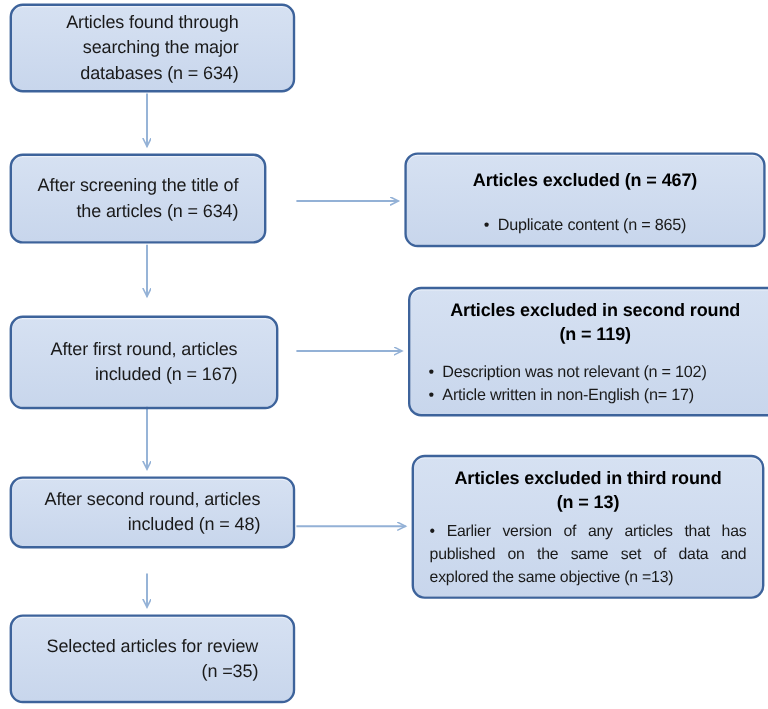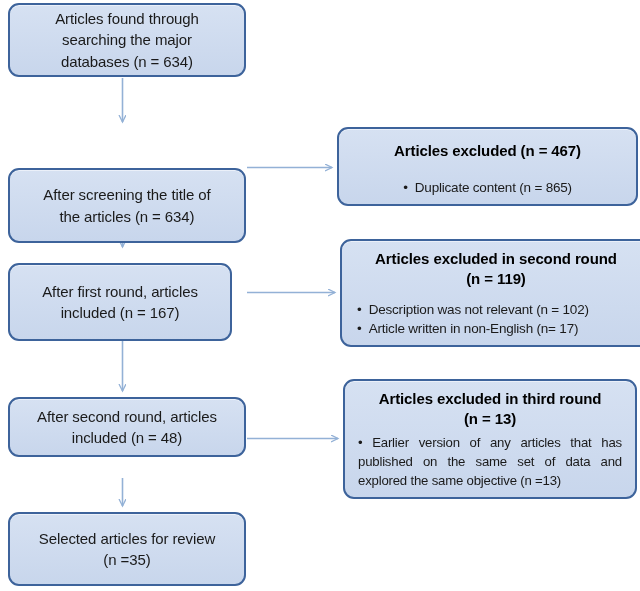--- a/index.html
+++ b/index.html
@@ -16,21 +16,21 @@
     position:absolute;
     box-sizing:border-box;
     background:linear-gradient(#d6e1f2,#c8d6ec);
     border:2.5px solid #3d639b;
     border-radius:11px;
     z-index:2;
     box-shadow:inset 0 1px 0 rgba(255,255,255,.5);
   }
   .lbox{
     display:flex;align-items:center;justify-content:center;
-    text-align:center;
+    text-align:right;
     white-space:pre-line;
     font-size:15px;line-height:1.42;
     padding:4px 10px;
     letter-spacing:-0.1px;
   }
   .rbox{padding:8px 13px 6px 13px;}
   .rbox .rtitle{
     font-weight:bold;
     text-align:center;
     white-space:pre-line;
@@ -75,21 +75,21 @@
       <line x1="247" y1="167.5" x2="332" y2="167.5" marker-end="url(#ah)"></line>
       <line x1="247" y1="292.5" x2="335" y2="292.5" marker-end="url(#ah)"></line>
       <line x1="247" y1="438.5" x2="338" y2="438.5" marker-end="url(#ah)"></line>
     </g>
   </svg>
 
   <div class="fbox lbox" style="left:8px;top:3px;width:238px;height:74px;">Articles found through
 searching the major
 databases (n = 634)</div>
 
-  <div class="fbox lbox" style="left:8px;top:128px;width:238px;height:75px;margin-top:40px;">After screening the title of
+  <div class="fbox lbox" style="left:8px;top:128px;width:214px;height:75px;">After screening the title of
 the articles (n = 634)</div>
 
   <div class="fbox lbox" style="left:8px;top:263px;width:224px;height:78px;">After first round,  articles
 included (n = 167)</div>
 
   <div class="fbox lbox" style="left:8px;top:397px;width:238px;height:60px;">After second round, articles
 included (n = 48)</div>
 
   <div class="fbox lbox" style="left:8px;top:512px;width:238px;height:74px;">Selected articles for review
 (n =35)</div>

